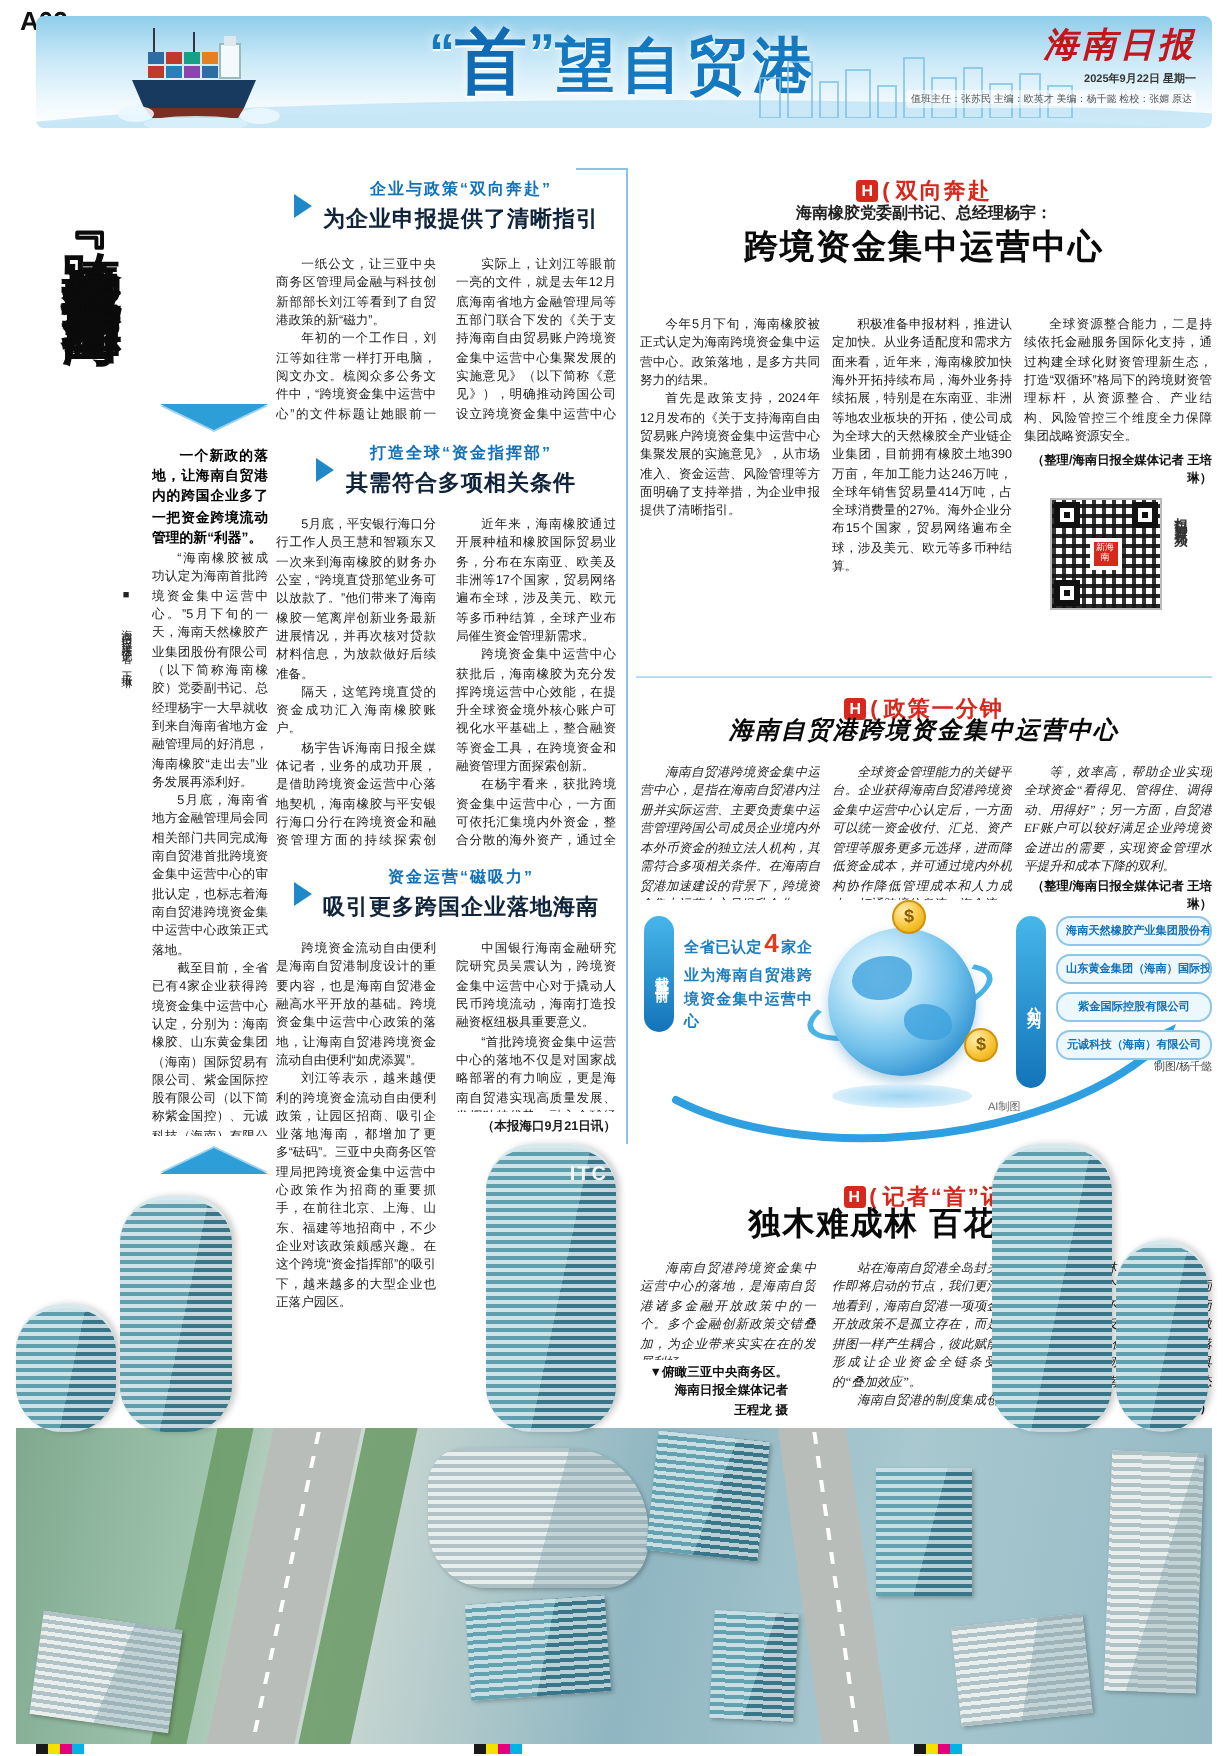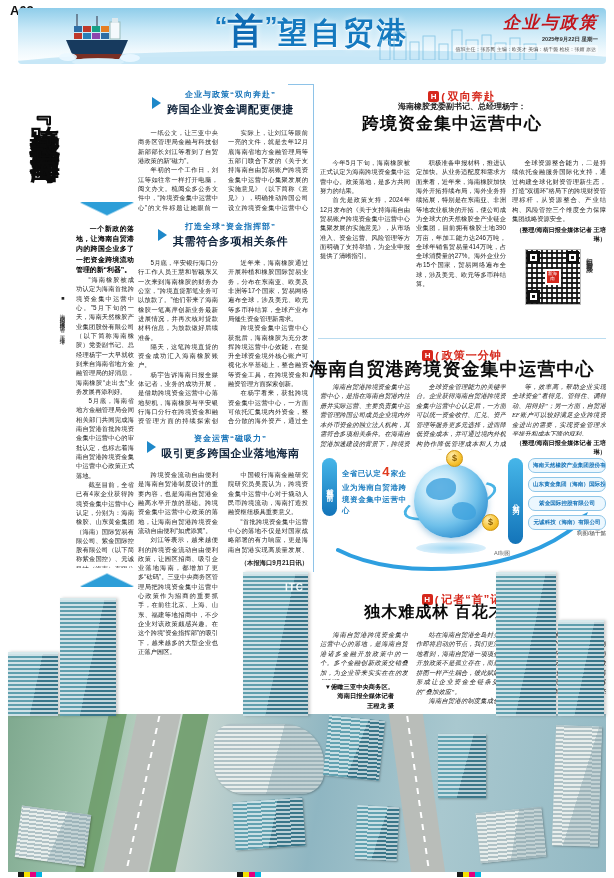--- a/index.html
+++ b/index.html
@@ -70,21 +70,21 @@
   .dateline { text-align:right; font-size:6.3px; font-weight:bold; color:#1c1c1c; margin-top:3px; }
 
   
   .tag-row { left:318px; width:288px; text-align:center; }
   .tag-inner { display:inline-flex; align-items:center; gap:3px; }
   .hk-box { width:11px; height:11px; background:#d6281c; border-radius:2px; color:#fff;
     font-size:8px; font-weight:900; line-height:11px; text-align:center; }
   .hk-paren { color:#d6281c; font-size:11px; font-weight:900; margin-left:-1px; }
   .tag-text { color:#d6281c; font-size:11px; font-weight:900; letter-spacing:1px; }
   .sec-intro { left:318px; width:288px; text-align:center; font-size:8px; font-weight:bold; color:#222; }
-  .sec-headline { left:308px; width:288px; text-align:center; font-weight:900; color:#0a0a0a; letter-spacing:1px; }
+  .sec-headline { left:318px; width:288px; text-align:center; font-weight:900; color:#0a0a0a; letter-spacing:1px; }
 
   .italic-col { font-family:"Liberation Serif", serif; font-style:italic; font-size:6.3px;
     line-height:1.5; color:#222; text-align:justify; overflow:hidden; }
   .italic-col p { text-indent:2em; }
   .credit { font-size:6.2px; font-weight:bold; color:#111; text-align:right; margin-top:3px; }
 
   
   .qr-row { display:flex; align-items:flex-start; justify-content:center; gap:4px; margin-top:5px; }
   .qr { width:56px; height:56px; position:relative; border:1px solid #bbb; background:
       repeating-linear-gradient(0deg, rgba(17,17,17,.9) 0 2px, transparent 2px 5px),
@@ -131,21 +131,21 @@
   .green { position:absolute; top:-10px; bottom:-10px; background:#6e9c6a; opacity:.9; }
   .bldg { position:absolute; background:
       repeating-linear-gradient(180deg, rgba(255,255,255,.65) 0 2px, transparent 2px 4px),
       linear-gradient(105deg,#63a2b1 0 55%, #3a7689 55% 100%); box-shadow:1px 1px 2px rgba(0,0,0,.25); }
   .bldg.white { background:
       repeating-linear-gradient(180deg, rgba(120,150,160,.5) 0 2px, transparent 2px 4px),
       linear-gradient(105deg,#e8eeec 0 55%, #c3d2d4 55% 100%); }
   .tower { background:
       repeating-linear-gradient(180deg, rgba(255,255,255,.7) 0 2px, transparent 2px 4px),
       linear-gradient(102deg,#5f9fae 0 55%, #39768a 55% 100%);
-    border-top:2px solid #d7e9ec; box-shadow:2px 0 3px rgba(0,0,0,.2); }
+    border-top:2px solid #d7e9ec; box-shadow:2px 0 3px rgba(0,0,0,.2);border-radius:23px; }
   .itc-label { position:absolute; right:4px; top:8px; color:#f2f8f9; font-weight:900; font-size:10px; letter-spacing:1px; }
   .photo-cap { left:318px; top:682px; width:76px; text-align:right; font-size:6.3px; font-weight:bold;
     color:#111; line-height:1.5; background:rgba(255,255,255,.9); }
 
   
   .reg { display:flex; gap:0; }
   .reg i { width:6px; height:5px; display:block; }
 </style>
 </head>
 <body>
@@ -192,21 +192,21 @@
             <rect x="76" y="4" width="10" height="30"></rect>
           <rect x="90" y="14" width="12" height="20"></rect>
             <rect x="106" y="9" width="9" height="25"></rect>
           <rect x="119" y="17" width="11" height="17"></rect>
             <rect x="134" y="12" width="10" height="22"></rect>
           <rect x="148" y="18" width="12" height="16"></rect>
         </g>
       </svg>
     </div>
     <div class="mast-block">
-      <div class="mast-logo">企业与政策</div>
+      <div class="mast-logo">海南日报</div>
       <div class="date-line">2025年9月22日 星期一</div>
       <div class="staff-line">值班主任：张苏民 主编：欧英才 美编：杨千懿 检校：张媚 原达</div>
     </div>
   </div>
 
   <div class="abs v-headline">跨境『资金指挥部』助琼企『出海』</div>
   <div class="abs v-byline">■ 海南日报全媒体记者 王培琳</div>
 
   <div class="abs pennant-down" style="left:80px; top:202px;"></div>
   <div class="abs bodytext col-intro" style="left:76px; top:224px; width:58px; height:344px;">
@@ -217,21 +217,21 @@
     </div>
   <div class="abs pennant-up" style="left:80px; top:574px;"></div>
 
   <div class="abs vline" style="left:313px; top:84px; height:488px;"></div>
   <div class="abs hstub" style="left:288px; top:84px; width:26px;"></div>
 
   <div class="abs subhead" style="top:84px;">
     <span class="arr"></span>
     <span class="lines">
       <div class="l1">企业与政策“双向奔赴”</div>
-      <div class="l2">跨国企业资金调配更便捷</div>
+      <div class="l2">为企业申报提供了清晰指引</div>
     </span>
   </div>
   <div class="abs bodytext" style="left:138px; top:128px; width:80px; height:84px;">
       <p>一纸公文，让三亚中央商务区管理局金融与科技创新部部长刘江等看到了自贸港政策的新“磁力”。</p>
       <p>年初的一个工作日，刘江等如往常一样打开电脑，阅文办文。梳阅众多公务文件中，“跨境资金集中运营中心”的文件标题让她眼前一亮。</p>
     </div>
   <div class="abs bodytext" style="left:228px; top:128px; width:80px; height:84px;">
       <p>实际上，让刘江等眼前一亮的文件，就是去年12月底海南省地方金融管理局等五部门联合下发的《关于支持海南自由贸易账户跨境资金集中运营中心集聚发展的实施意见》（以下简称《意见》），明确推动跨国公司设立跨境资金集中运营中心发展，在税务、金融、审批等方面给予企业支持政策。</p>
     </div>
 
@@ -306,21 +306,21 @@
 
   <div class="abs hr-blue" style="left:318px; top:338px; width:288px;"></div>
 
   <div class="abs tag-row" style="top:344px;">
     <span class="tag-inner">
       <span class="hk-box">H</span>
         <span class="hk-paren">(</span>
       <span class="tag-text">政策一分钟</span>
     </span>
   </div>
-  <div class="abs sec-headline" style="top:357px; font-size:18px;">海南自贸港跨境资金集中运营中心</div>
+  <div class="abs sec-headline" style="top:357px; font-size:12px;font-style:italic;">海南自贸港跨境资金集中运营中心</div>
   <div class="abs italic-col" style="left:320px; top:382px; width:90px; height:68px;">
       <p>海南自贸港跨境资金集中运营中心，是指在海南自贸港内注册并实际运营、主要负责集中运营管理跨国公司成员企业境内外本外币资金的独立法人机构，其需符合多项相关条件。在海南自贸港加速建设的背景下，跨境资金集中运营中心是提升企业</p>
     </div>
   <div class="abs italic-col" style="left:416px; top:382px; width:90px; height:68px;">
       <p>全球资金管理能力的关键平台。企业获得海南自贸港跨境资金集中运营中心认定后，一方面可以统一资金收付、汇兑、资产管理等服务更多元选择，进而降低资金成本，并可通过境内外机构协作降低管理成本和人力成本，打通跨境信息流、资金流</p>
     </div>
   <div class="abs" style="left:512px; top:382px; width:94px;">
     <div class="italic-col" style="height:54px;">
         <p>等，效率高，帮助企业实现全球资金“看得见、管得住、调得动、用得好”；另一方面，自贸港EF账户可以较好满足企业跨境资金进出的需要，实现资金管理水平提升和成本下降的双利。</p>
       </div>

